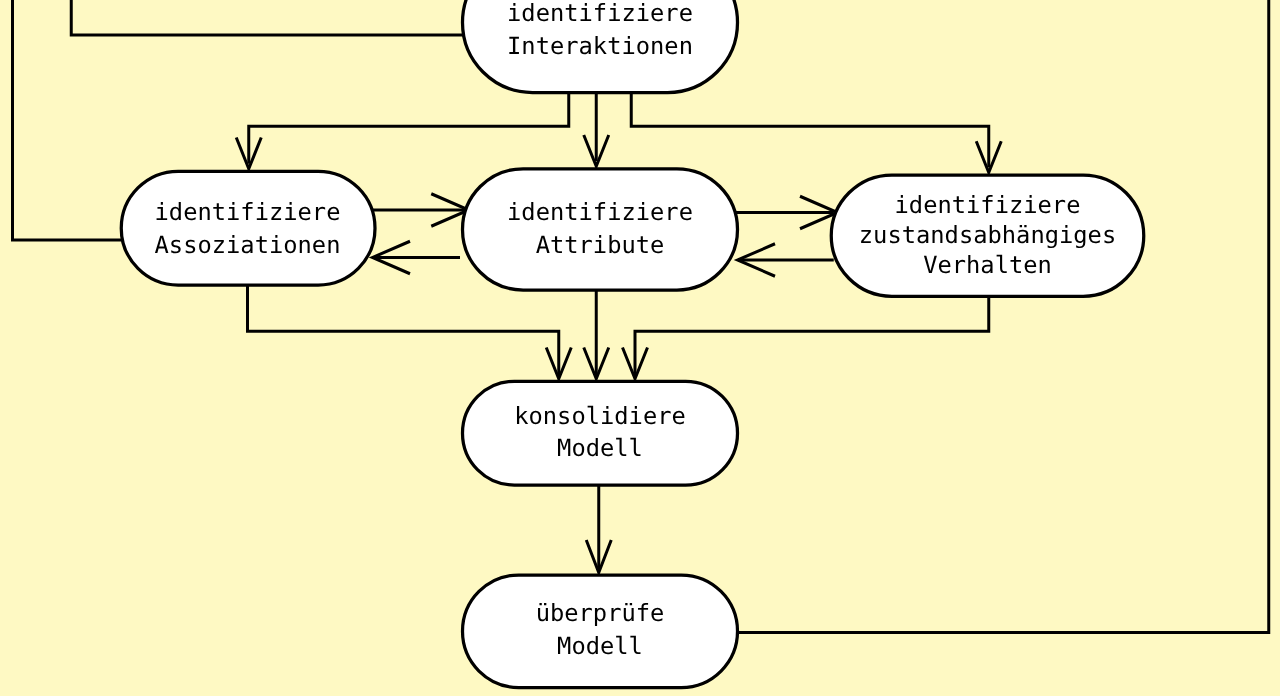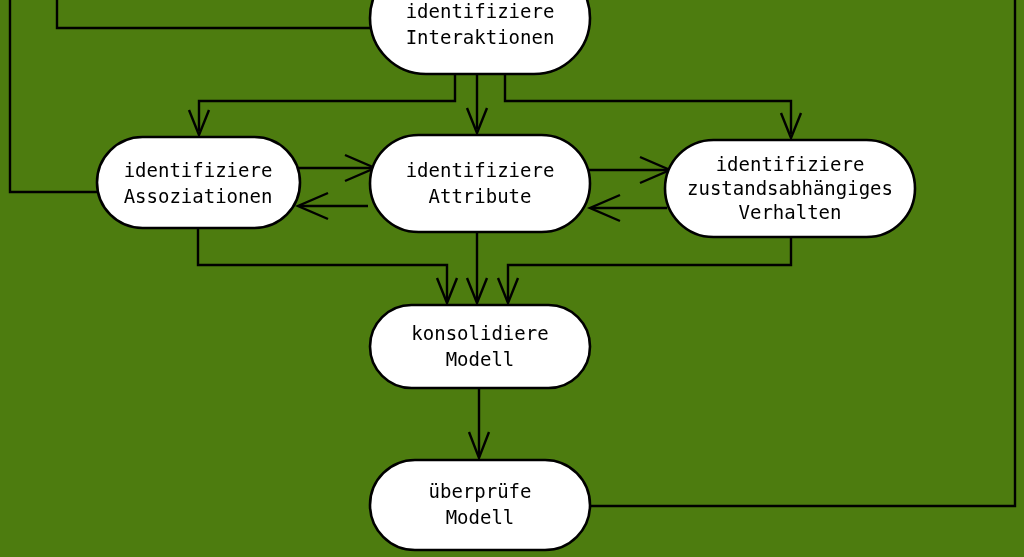--- a/index.html
+++ b/index.html
@@ -4,21 +4,21 @@
 <style>
   html, body {
     margin: 0;
     padding: 0;
     background: #ffffff;
   }
   #diagram-root {
     position: relative;
     width: 1024px;
     height: 557px;
-    background: #4d7c0f;
+    background: #fef9c3;
     overflow: hidden;
     font-family: "DejaVu Sans Mono", "Liberation Mono", monospace;
   }
   svg.canvas {
     position: absolute;
     top: 0;
     left: 0;
     width: 1024px;
     height: 557px;
     display: block;

